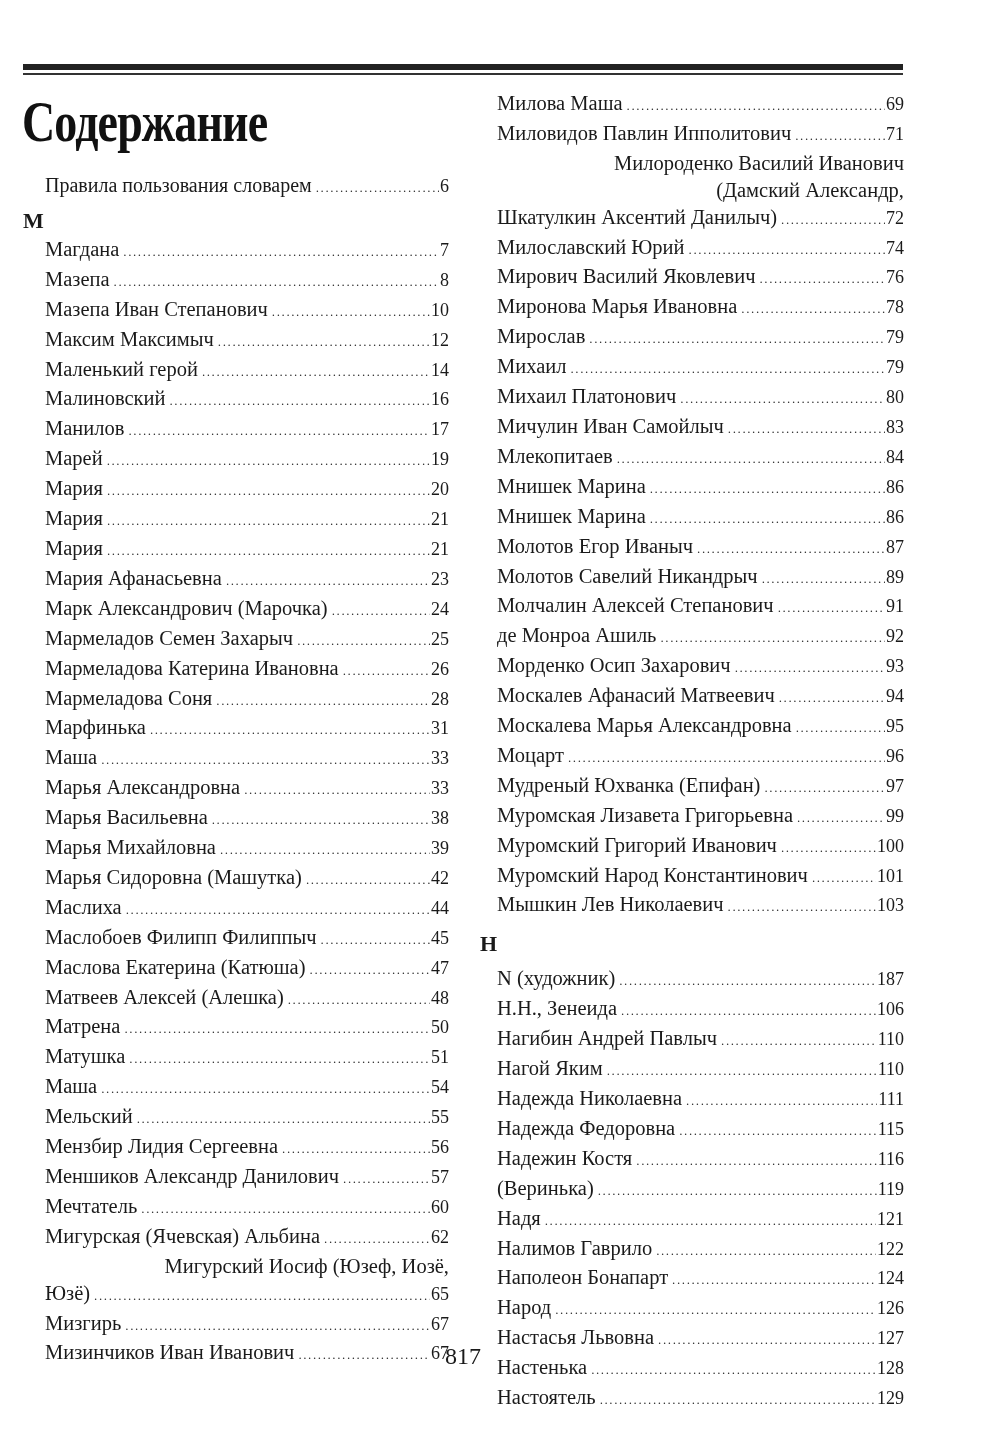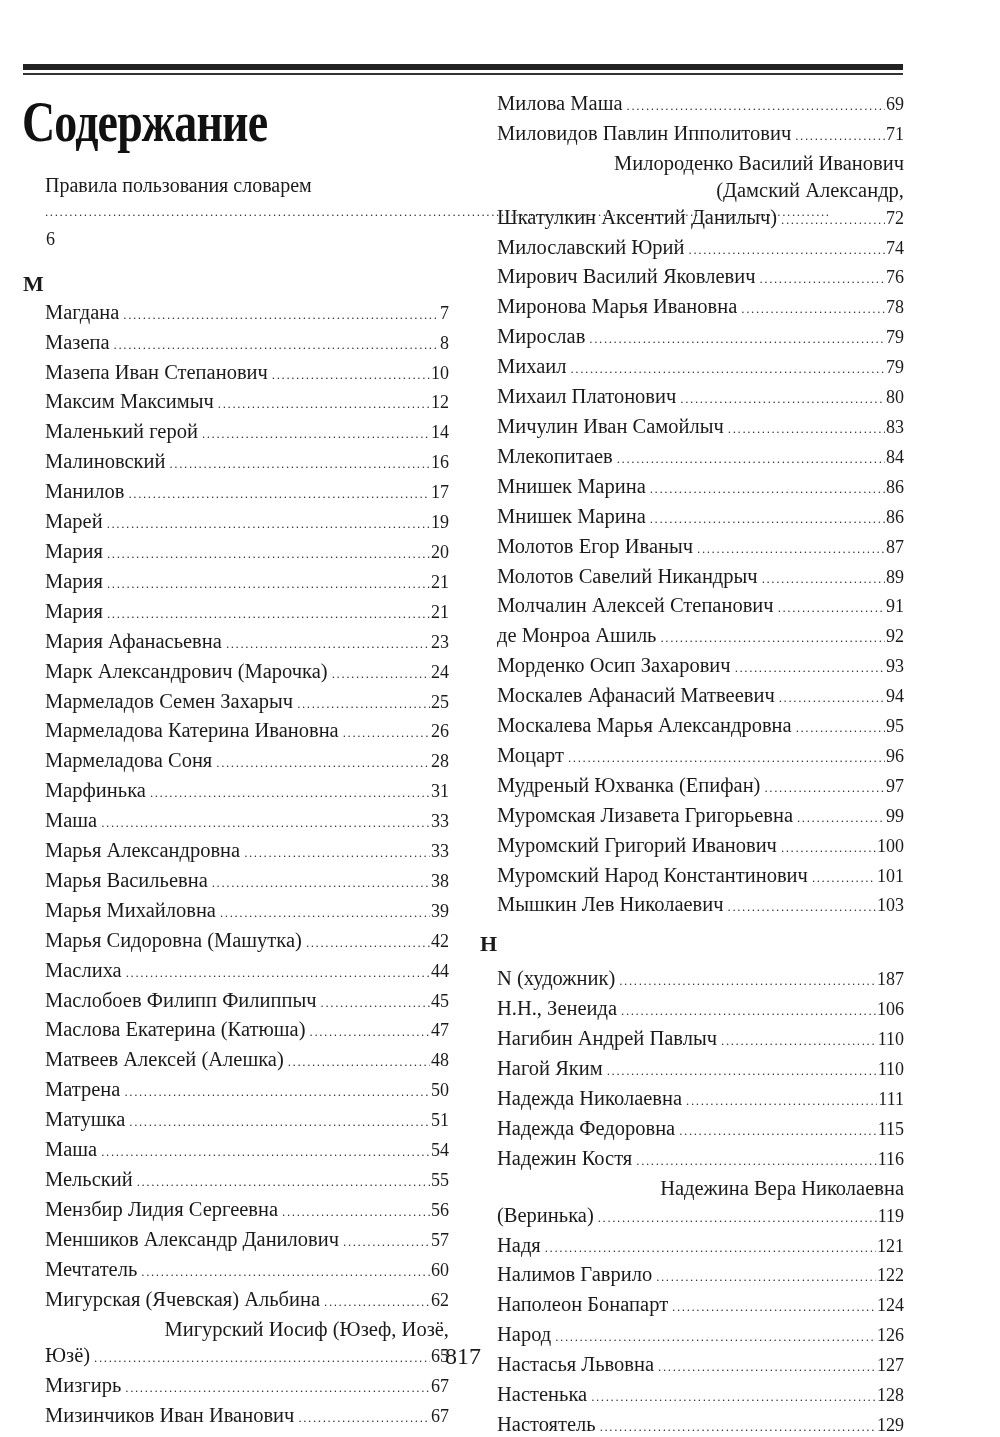--- a/index.html
+++ b/index.html
@@ -32,21 +32,21 @@
     content: "..................................................................................................................................................................";
   }
   .entry .page { flex: 0 0 auto; padding-left: 1px; font-size: 18px; }
   .entry.wrap { display: block; text-align: right; }
   .entry.wrap .line1 { display: block; }
   .section-letter {
     font-size: 22px; font-weight: bold; line-height: 30px; margin-left: -22px;
     margin-top: 2px; margin-bottom: 0px;
   }
   .section-letter.right { margin-left: -17px; margin-top: 8px; margin-bottom: 6px; }
-  .rules-entry { font-size: 20px; margin-bottom: 16px; flex-direction: column; }
+  .rules-entry { font-size: 20px; margin-bottom: 4px; }
   .rules-entry .page { font-size: 18px; }
   .footer-page {
     position: absolute; left: 0; width: 926px; top: 1343px; text-align: center;
     font-size: 24px;
   }
 </style>
 </head>
 <body>
 
 <div class="rule-thick"></div>
@@ -435,21 +435,20 @@
         <span class="page">115</span>
       </div>
       <div class="entry">
         <span class="name">Надежин Костя</span>
         <span class="dots"></span>
         <span class="page">116</span>
       </div>
     </div>
 
   <div class="entry wrap">
-    <span class="line1">Надежина Вера Николаевна</span>
     <div class="entry">
       <span class="name">(Веринька)</span>
       <span class="dots"></span>
       <span class="page">119</span>
     </div>
   </div>
 
   <div id="n-tail">
       <div class="entry">
         <span class="name">Надя</span>

